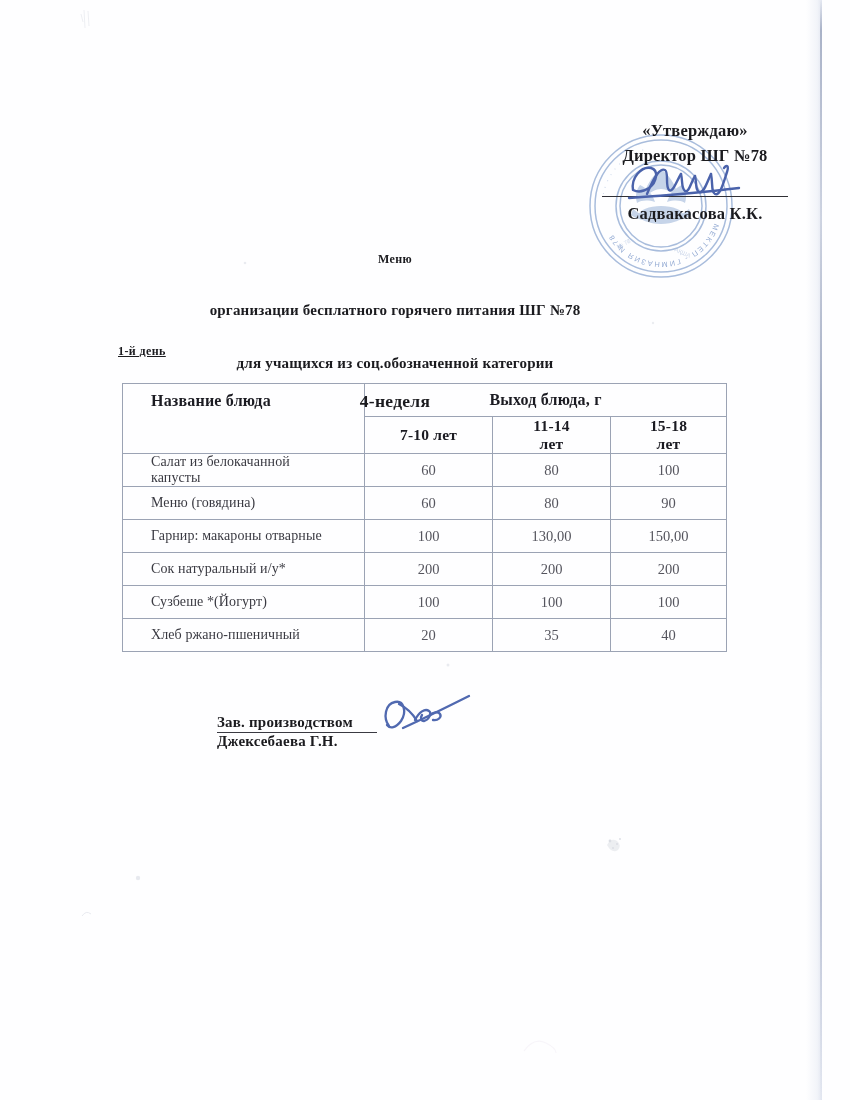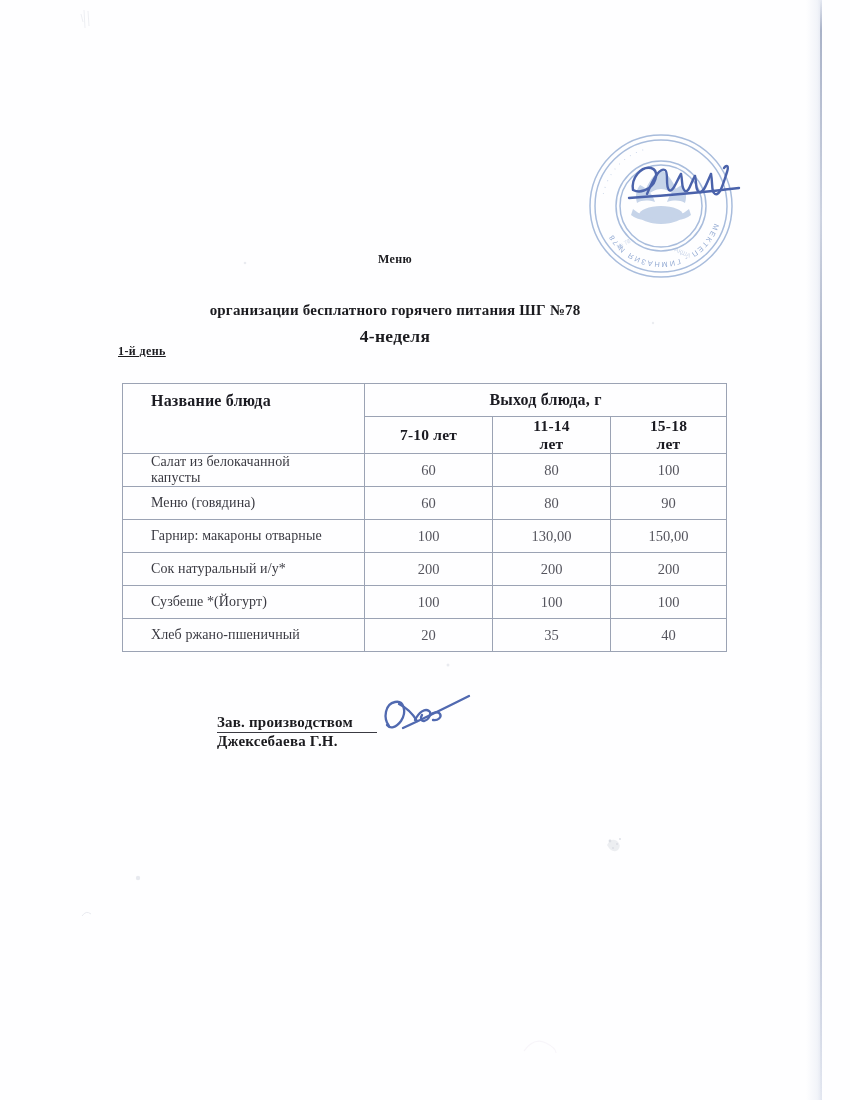--- a/index.html
+++ b/index.html
@@ -117,21 +117,21 @@
     font-size: 15px;
     letter-spacing: 0.2px;
     line-height: 20px;
     margin-top: 33px;
   }
   .doc-title .t-week {
     display: block;
     font-weight: bold;
     font-size: 17.5px;
     letter-spacing: 0.3px;
-    margin-top: 6px;
+    margin-top: 18px;
   }
 
   
   .day-label {
     position: absolute;
     left: 118px;
     top: 344px;
     font-weight: bold;
     font-size: 12px;
     letter-spacing: 0.4px;
@@ -269,35 +269,42 @@
     </text>
     <text font-family="'Liberation Sans', sans-serif" font-size="7.4" fill="#6f8ec4" letter-spacing="1.6" opacity="0.95">
       <textPath href="#arcBot" startOffset="10%">МЕКТЕП - ГИМНАЗИЯ №78</textPath>
     </text>
     <g opacity="0.5" fill="#7a98c8" font-family="'Liberation Sans', sans-serif" font-size="6">
       <text x="30" y="116" transform="rotate(-28 30 116)">№ 78</text>
       <text x="86" y="118" transform="rotate(24 86 118)">АҚША</text>
     </g>
   </svg>
 
+  <div class="approval">
+    <span class="line1">«Утверждаю»</span>
+    <span class="line2">Директор  ШГ №78</span>
+    <span class="sig-rule"></span>
+    <span class="line3">Садвакасова К.К.</span>
+  </div>
 
   <svg class="dir-sign" viewBox="0 0 118 44">
     <g fill="none" stroke="#4a62ab" stroke-width="2.4" stroke-linecap="round" stroke-linejoin="round">
       <path d="M6 30 C 4 18, 14 6, 24 8 C 32 10, 30 22, 22 28 C 16 32, 10 32, 6 30 Z"></path>
       <path d="M20 34 C 28 14, 34 8, 38 10 C 42 12, 38 26, 42 30 C 46 33, 50 20, 54 14"></path>
       <path d="M54 14 C 56 22, 54 28, 58 31 C 62 33, 64 22, 68 16"></path>
       <path d="M68 16 C 70 24, 68 30, 72 32 C 77 34, 80 22, 84 14"></path>
       <path d="M84 14 C 86 24, 84 32, 88 34 C 93 36, 96 24, 100 12 C 102 6, 100 4, 97 8"></path>
       <path d="M2 38 C 30 36, 70 33, 112 28"></path>
     </g>
   </svg>
 
   <div class="doc-title">
     <span class="t-menu">Меню</span>
     <span class="t-org">организации бесплатного горячего питания ШГ №78</span>
+    <span class="t-cat">для учащихся из соц.обозначенной категории</span>
     <span class="t-week">4-неделя</span>
   </div>
 
   <div class="day-label">1-й день</div>
 
   <table class="menu-table">
     <colgroup>
       <col class="c-name">
         <col class="c-a">
         <col class="c-b">

